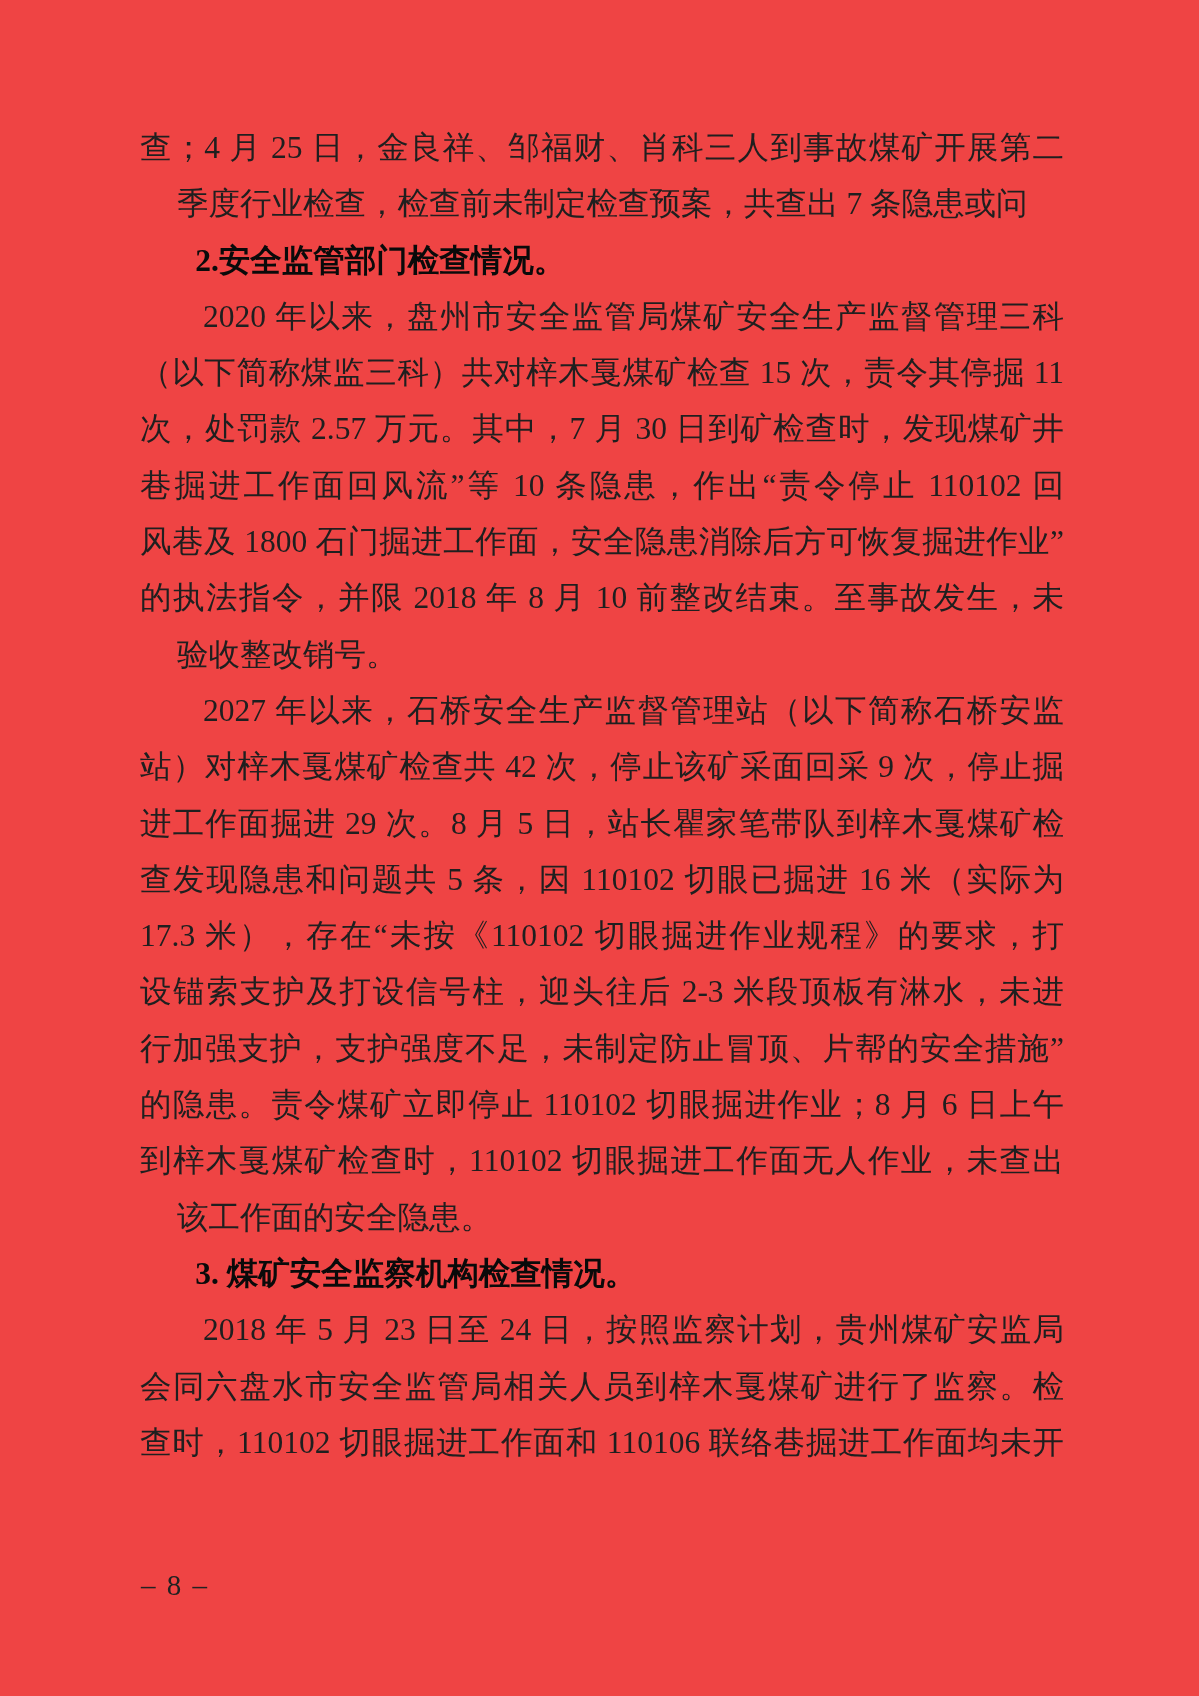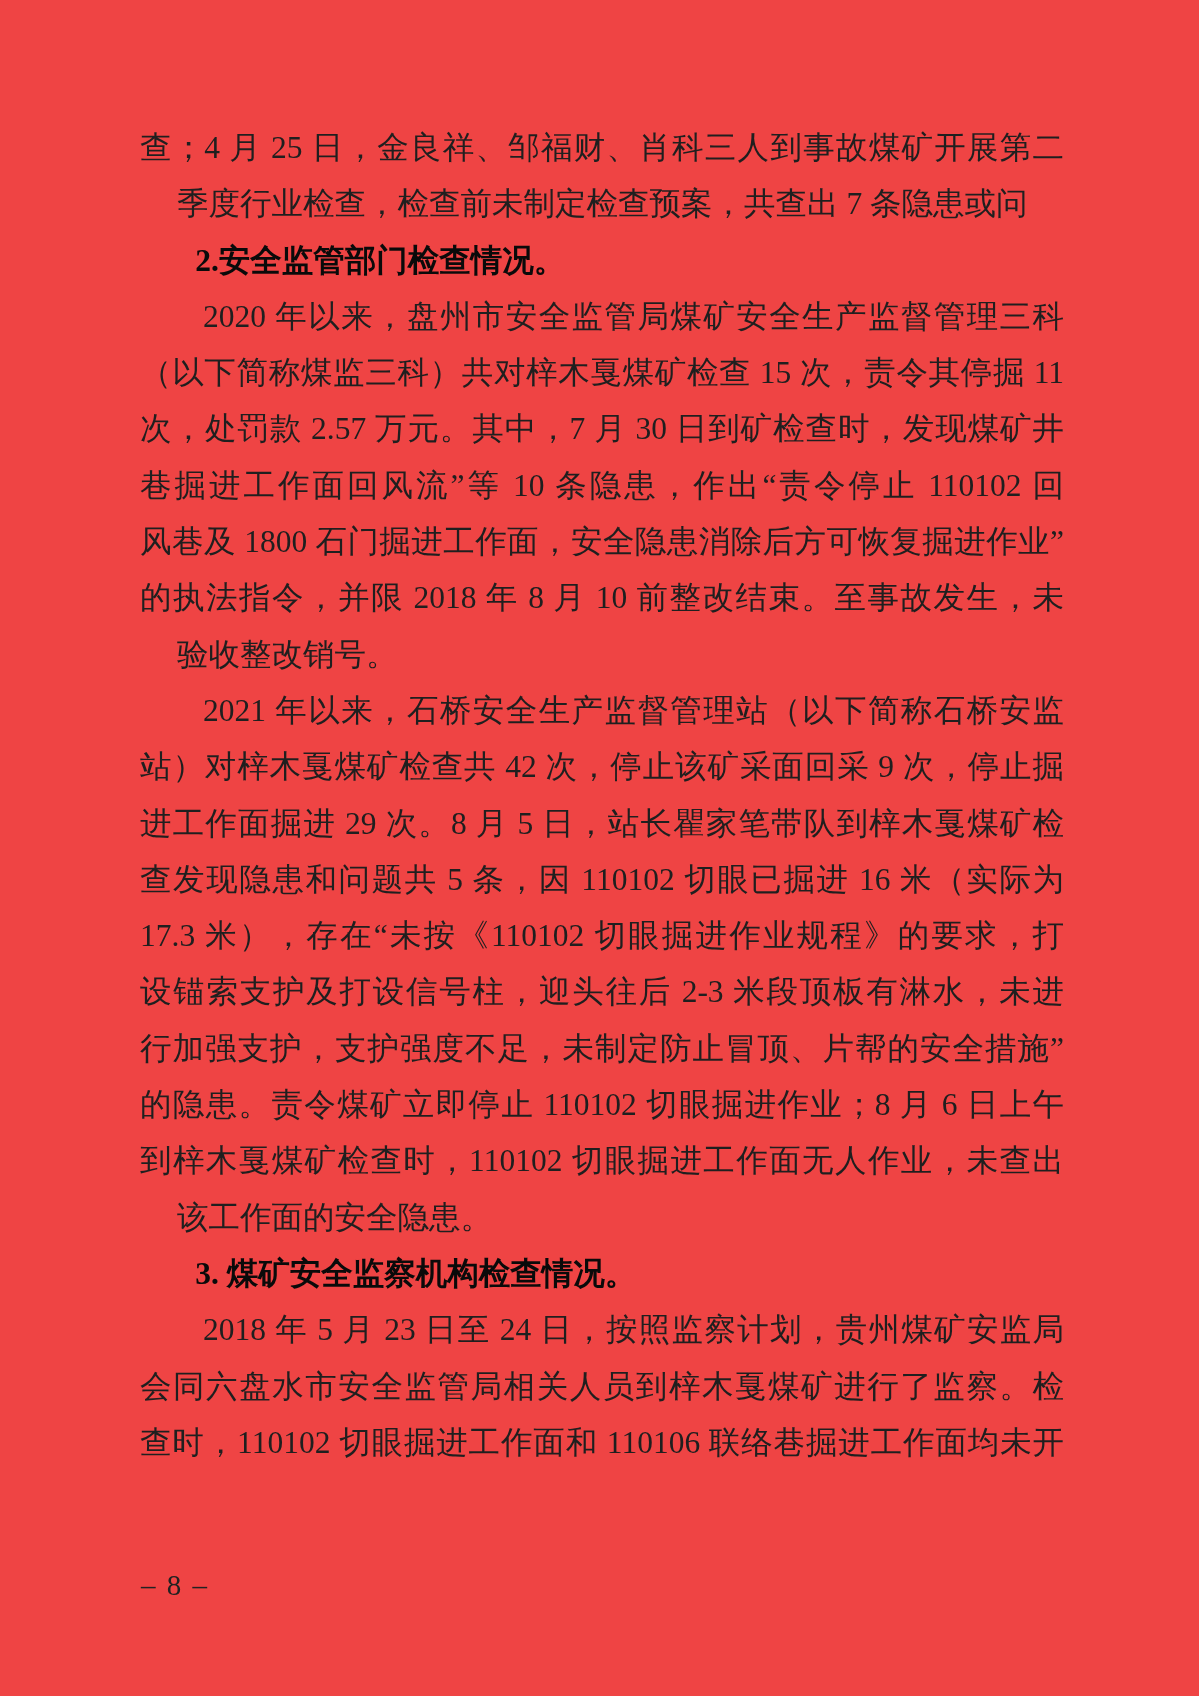--- a/index.html
+++ b/index.html
@@ -75,21 +75,21 @@
       <div class="line indent">2020 年以来，盘州市安全监管局煤矿安全生产监督管理三科</div>
       <div class="line">（以下简称煤监三科）共对梓木戛煤矿检查 15 次，责令其停掘 11</div>
       <div class="line">次，处罚款 2.57 万元。其中，7 月 30 日到矿检查时，发现煤矿井</div>
       <div class="line">巷掘进工作面回风流”等 10 条隐患，作出“责令停止 110102 回</div>
       <div class="line">风巷及 1800 石门掘进工作面，安全隐患消除后方可恢复掘进作业”</div>
       <div class="line">的执法指令，并限 2018 年 8 月 10 前整改结束。至事故发生，未</div>
       <div class="line plain">验收整改销号。</div>
     </section>
 
     <section>
-      <div class="line indent">2021 年以来，石桥安全生产监督管理站（以下简称石桥安监</div>
+      <div class="line indent">2027 年以来，石桥安全生产监督管理站（以下简称石桥安监</div>
       <div class="line">站）对梓木戛煤矿检查共 42 次，停止该矿采面回采 9 次，停止掘</div>
       <div class="line">进工作面掘进 29 次。8 月 5 日，站长瞿家笔带队到梓木戛煤矿检</div>
       <div class="line">查发现隐患和问题共 5 条，因 110102 切眼已掘进 16 米（实际为</div>
       <div class="line">17.3 米），存在“未按《110102 切眼掘进作业规程》的要求，打</div>
       <div class="line">设锚索支护及打设信号柱，迎头往后 2-3 米段顶板有淋水，未进</div>
       <div class="line">行加强支护，支护强度不足，未制定防止冒顶、片帮的安全措施”</div>
       <div class="line">的隐患。责令煤矿立即停止 110102 切眼掘进作业；8 月 6 日上午</div>
       <div class="line">到梓木戛煤矿检查时，110102 切眼掘进工作面无人作业，未查出</div>
       <div class="line plain">该工作面的安全隐患。</div>
     </section>

